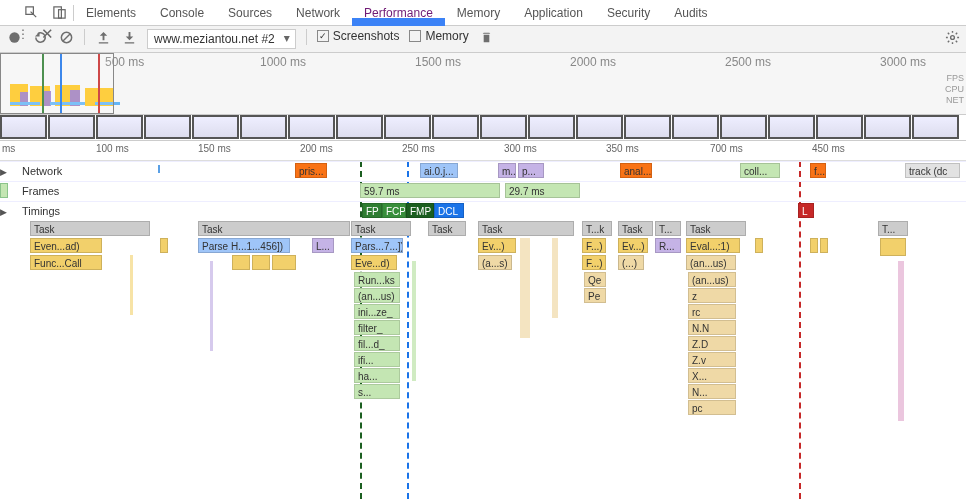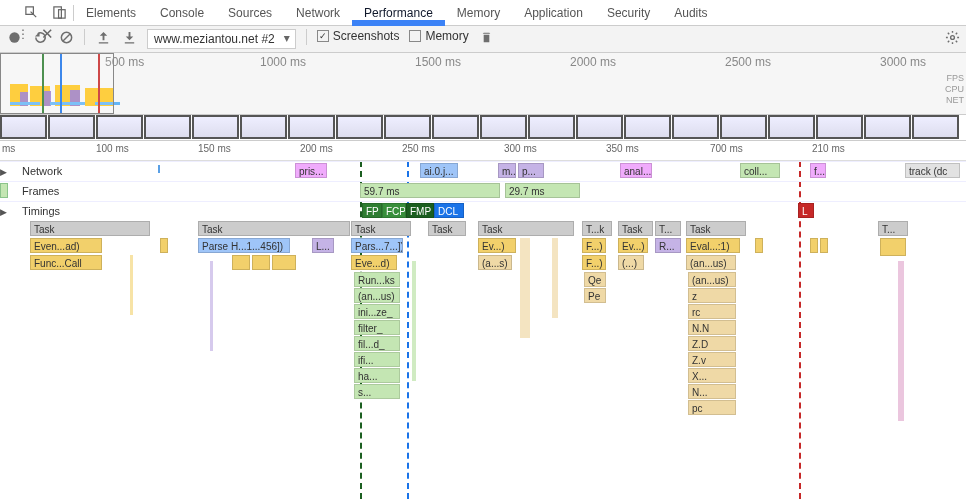--- a/index.html
+++ b/index.html
@@ -5,21 +5,21 @@
 * { box-sizing: border-box; margin: 0; padding: 0; font-family: "Segoe UI", Arial, sans-serif; }
 body { width: 966px; height: 500px; background: #fff; font-size: 12px; color: #333; overflow: hidden; position: relative; }
 .row { display: flex; align-items: center; }
 
 .tabs-row { height: 26px; border-bottom: 1px solid #ccc; padding-left: 17px; justify-content: space-between; }
 .tabs-left { display: flex; align-items: center; height: 100%; }
 .tabs-right { display: flex; align-items: center; padding-right: 6px; gap: 12px; color: #666; }
 .tool-icon { width: 16px; height: 16px; display: inline-flex; align-items: center; justify-content: center; margin: 0 6px; color: #666; }
 .tool-icon svg { width: 15px; height: 15px; }
 .tab { padding: 0 12px; height: 26px; line-height: 26px; color: #555; cursor: default; }
-.tab.active { color: #0f172a; border-bottom: 6px solid #3b82f6; }
+.tab.active { color: #701a75; border-bottom: 8px solid #3b82f6; }
 
 .toolbar-row { height: 27px; border-bottom: 1px solid #ccc; background: #f3f3f3; justify-content: space-between; padding: 0 6px; }
 .tb-left { display: flex; align-items: flex-start; gap: 10px; }
 .tb-right { color: #666; }
 .tb-icon { width: 16px; height: 16px; color: #6e6e6e; display: inline-flex; align-items: center; justify-content: center; }
 .tb-icon svg { width: 15px; height: 15px; }
 .sep { width: 1px; height: 16px; background: #ccc; }
 .select { background: #fff; border: 1px solid #ccc; padding: 1px 20px 1px 6px; font-size: 12px; position: relative; height: 20px; line-height: 16px; }
 .select::after { content: "▾"; position: absolute; right: 5px; top: 0; color: #666; }
 .chk { display: flex; align-items: center; gap: 4px; color: #333; }
@@ -51,21 +51,21 @@
 .bar { position:absolute; height:15px; font-size:10px; line-height:15px; padding:0 3px; color:#333; overflow:hidden; white-space:nowrap; border:1px solid rgba(0,0,0,0.15); }
 .gray { background:#ccc; }
 .yellow { background:#f2d06b; }
 .darkgreen { background:#2e7d32; color:#fff; }
 .dgreen2 { background:#388e3c; color:#fff; }
 .dgreen3 { background:#1b5e20; color:#fff; }
 .blue { background:#1a73e8; color:#fff; }
 .red { background:#c62828; color:#fff; }
 .lblue { background:#9fc5f8; }
 .purple { background:#c5b3e6; }
-.orange { background:#f0abfc; }
+.orange { background:#f97316; }
 .lgreen { background:#c4e6b3; }
 .plain { background:#e2e2e2; }
 .tan { background:#efd9a6; }
 
 .flame { position:relative; height:280px; overflow:hidden; }
 .main-title-row { height:18px; font-size:11px; padding-left:2px; border-top:1px solid #eef; }
 .stackcol { position:absolute; top:0; }
 .st { height:15px; font-size:10px; line-height:15px; padding:0 3px; border:1px solid rgba(0,0,0,0.12); overflow:hidden; white-space:nowrap; margin-bottom:1px; }
 </style>
 </head>
@@ -217,21 +217,21 @@
 <div class="axis">
   <div id="axis-ticks">
       <span class="axis-tick" style="left: 2px;">ms</span>
       <span class="axis-tick" style="left: 96px;">100 ms</span>
       <span class="axis-tick" style="left: 198px;">150 ms</span>
       <span class="axis-tick" style="left: 300px;">200 ms</span>
       <span class="axis-tick" style="left: 402px;">250 ms</span>
       <span class="axis-tick" style="left: 504px;">300 ms</span>
       <span class="axis-tick" style="left: 606px;">350 ms</span>
       <span class="axis-tick" style="left: 710px;">700 ms</span>
-      <span class="axis-tick" style="left: 812px;">210 ms</span>
+      <span class="axis-tick" style="left: 812px;">450 ms</span>
     </div>
 </div>
 
 <div class="rows-panel">
 
   <div id="vlines">
       <div class="main-vline" style="left: 360px; border-color: rgb(27, 94, 32);"></div>
       <div class="main-vline" style="left: 407px; border-color: rgb(26, 115, 232);"></div>
       <div class="main-vline" style="left: 799px; border-color: rgb(198, 40, 40);"></div>
     </div>

